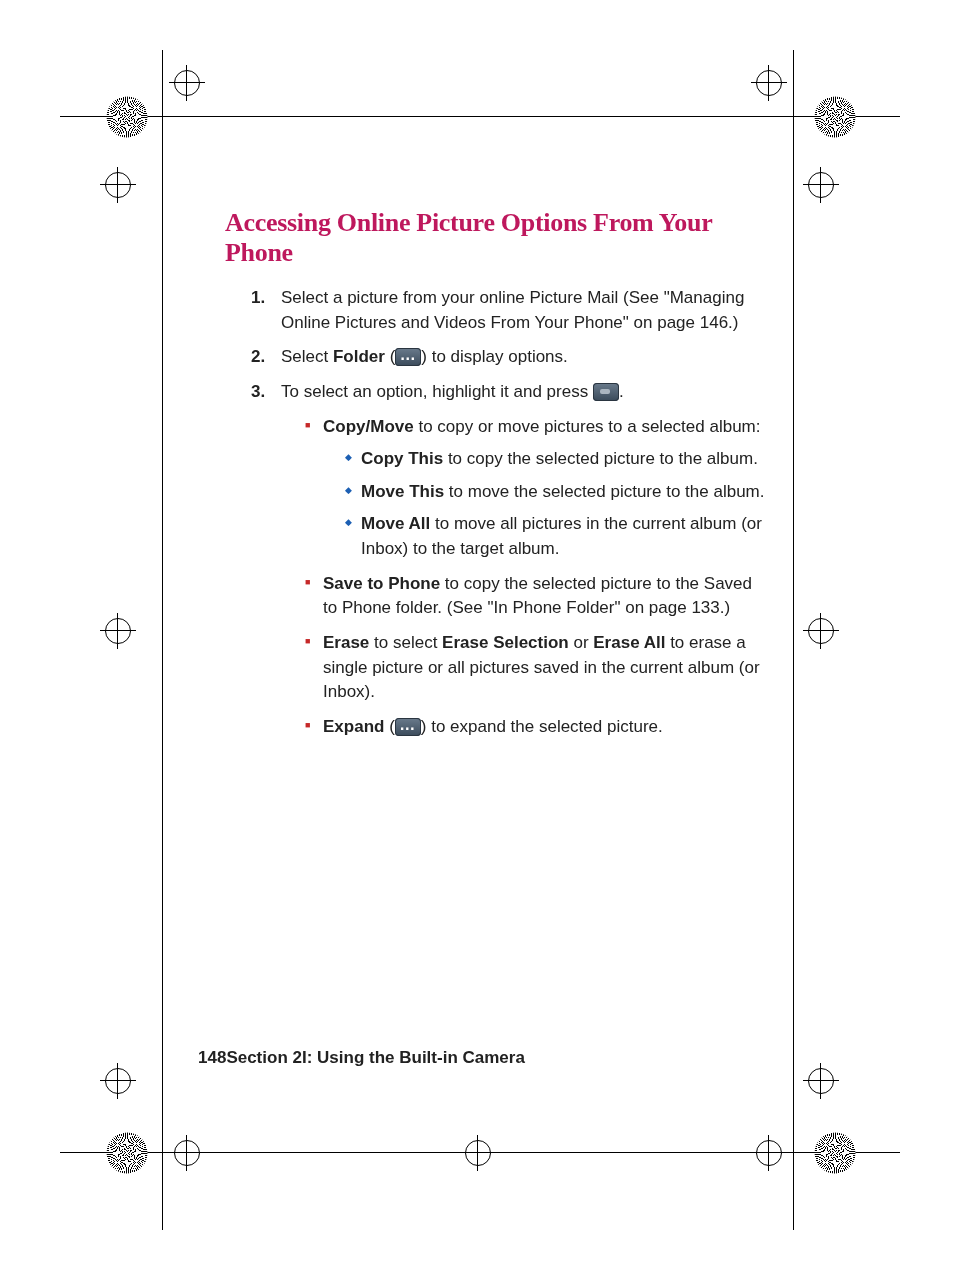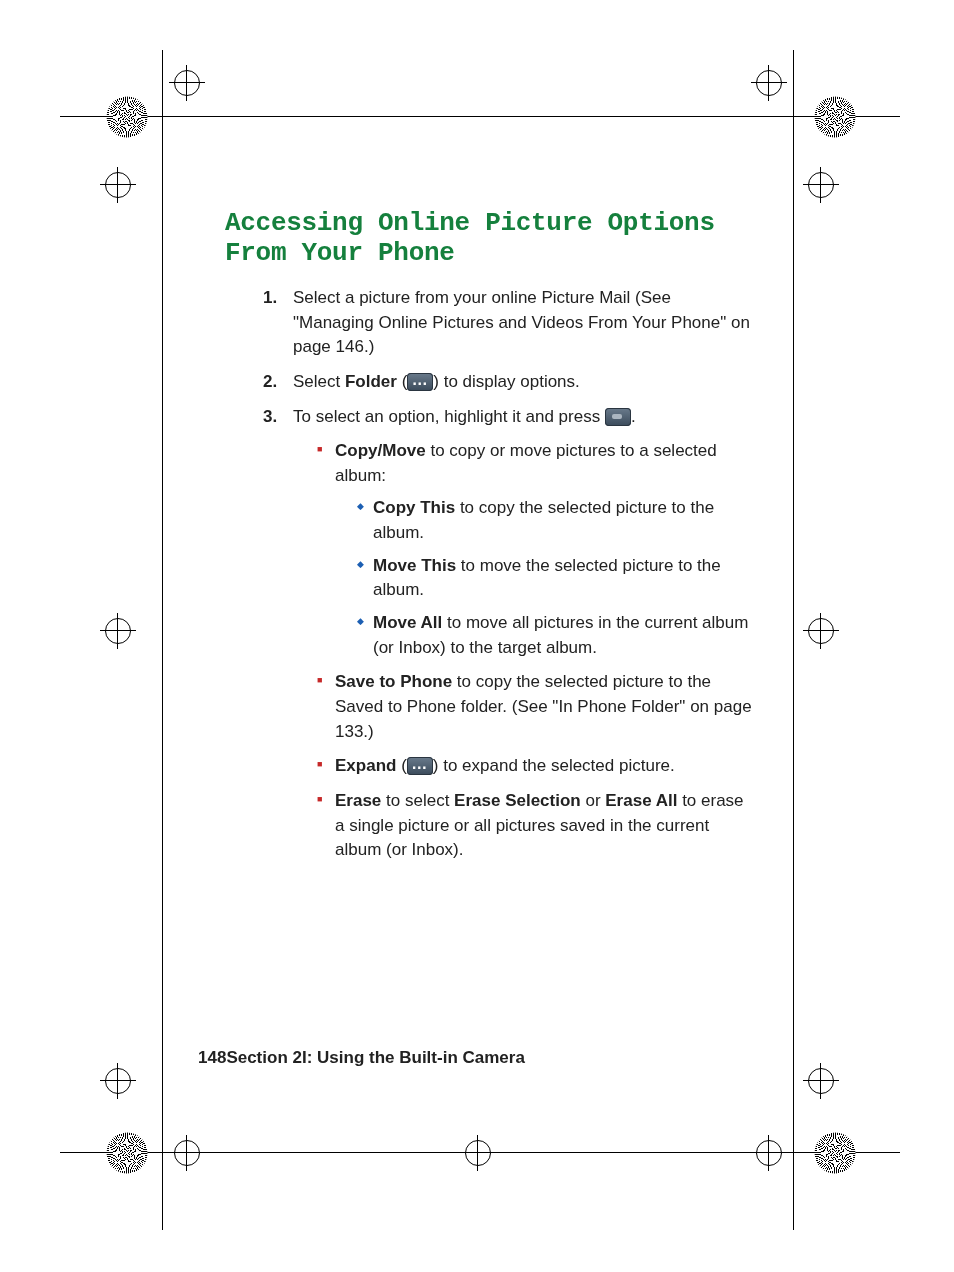--- a/index.html
+++ b/index.html
@@ -12,31 +12,31 @@
     position: relative;
     color: #222;
   }
   .page {
     position: absolute;
     left: 225px;
     top: 208px;
     width: 540px;
   }
   h2.heading {
-    color: #15803d;
-    font-family: Liberation Mono, monospace;
+    color: #be185d;
+    font-family: Liberation Serif, serif;
     font-stretch: condensed;
     font-weight: bold;
     font-size: 26px;
     margin: 0 0 18px 0;
     letter-spacing: -0.3px;
   }
   ol.steps {
     list-style: none;
-    margin: 12px;
+    margin: 0;
     padding: 0 0 0 26px;
     counter-reset: step;
   }
   ol.steps > li {
     counter-increment: step;
     position: relative;
     font-size: 17px;
     line-height: 1.45;
     margin-bottom: 10px;
     padding-left: 30px;
@@ -192,24 +192,24 @@
           <ul class="sub2">
             <li><span class="bold">Copy This</span><span> to copy the selected picture to the album.</span></li>
             <li><span class="bold">Move This</span><span> to move the selected picture to the album.</span></li>
             <li><span class="bold">Move All</span><span> to move all pictures in the current album (or Inbox) to the target album.</span></li>
           </ul>
         </li>
         <li>
           <span class="bold">Save to Phone</span><span> to copy the selected picture to the Saved to Phone folder. (See "In Phone Folder" on page 133.)</span>
         </li>
         <li>
+          <span class="bold">Erase</span><span> to select </span><span class="bold">Erase Selection</span><span> or </span><span class="bold">Erase All</span><span> to erase a single picture or all pictures saved in the current album (or Inbox).</span>
+        </li>
+        <li>
           <span class="bold">Expand</span><span> (</span><span class="key-dots"></span><span>) to expand the selected picture.</span>
-        </li>
-        <li>
-          <span class="bold">Erase</span><span> to select </span><span class="bold">Erase Selection</span><span> or </span><span class="bold">Erase All</span><span> to erase a single picture or all pictures saved in the current album (or Inbox).</span>
         </li>
       </ul>
     </li>
   </ol>
 </div>
 
 <div class="footer">
   <span class="pg">148</span><span class="sec">Section 2I: Using the Built-in Camera</span>
 </div>
 

